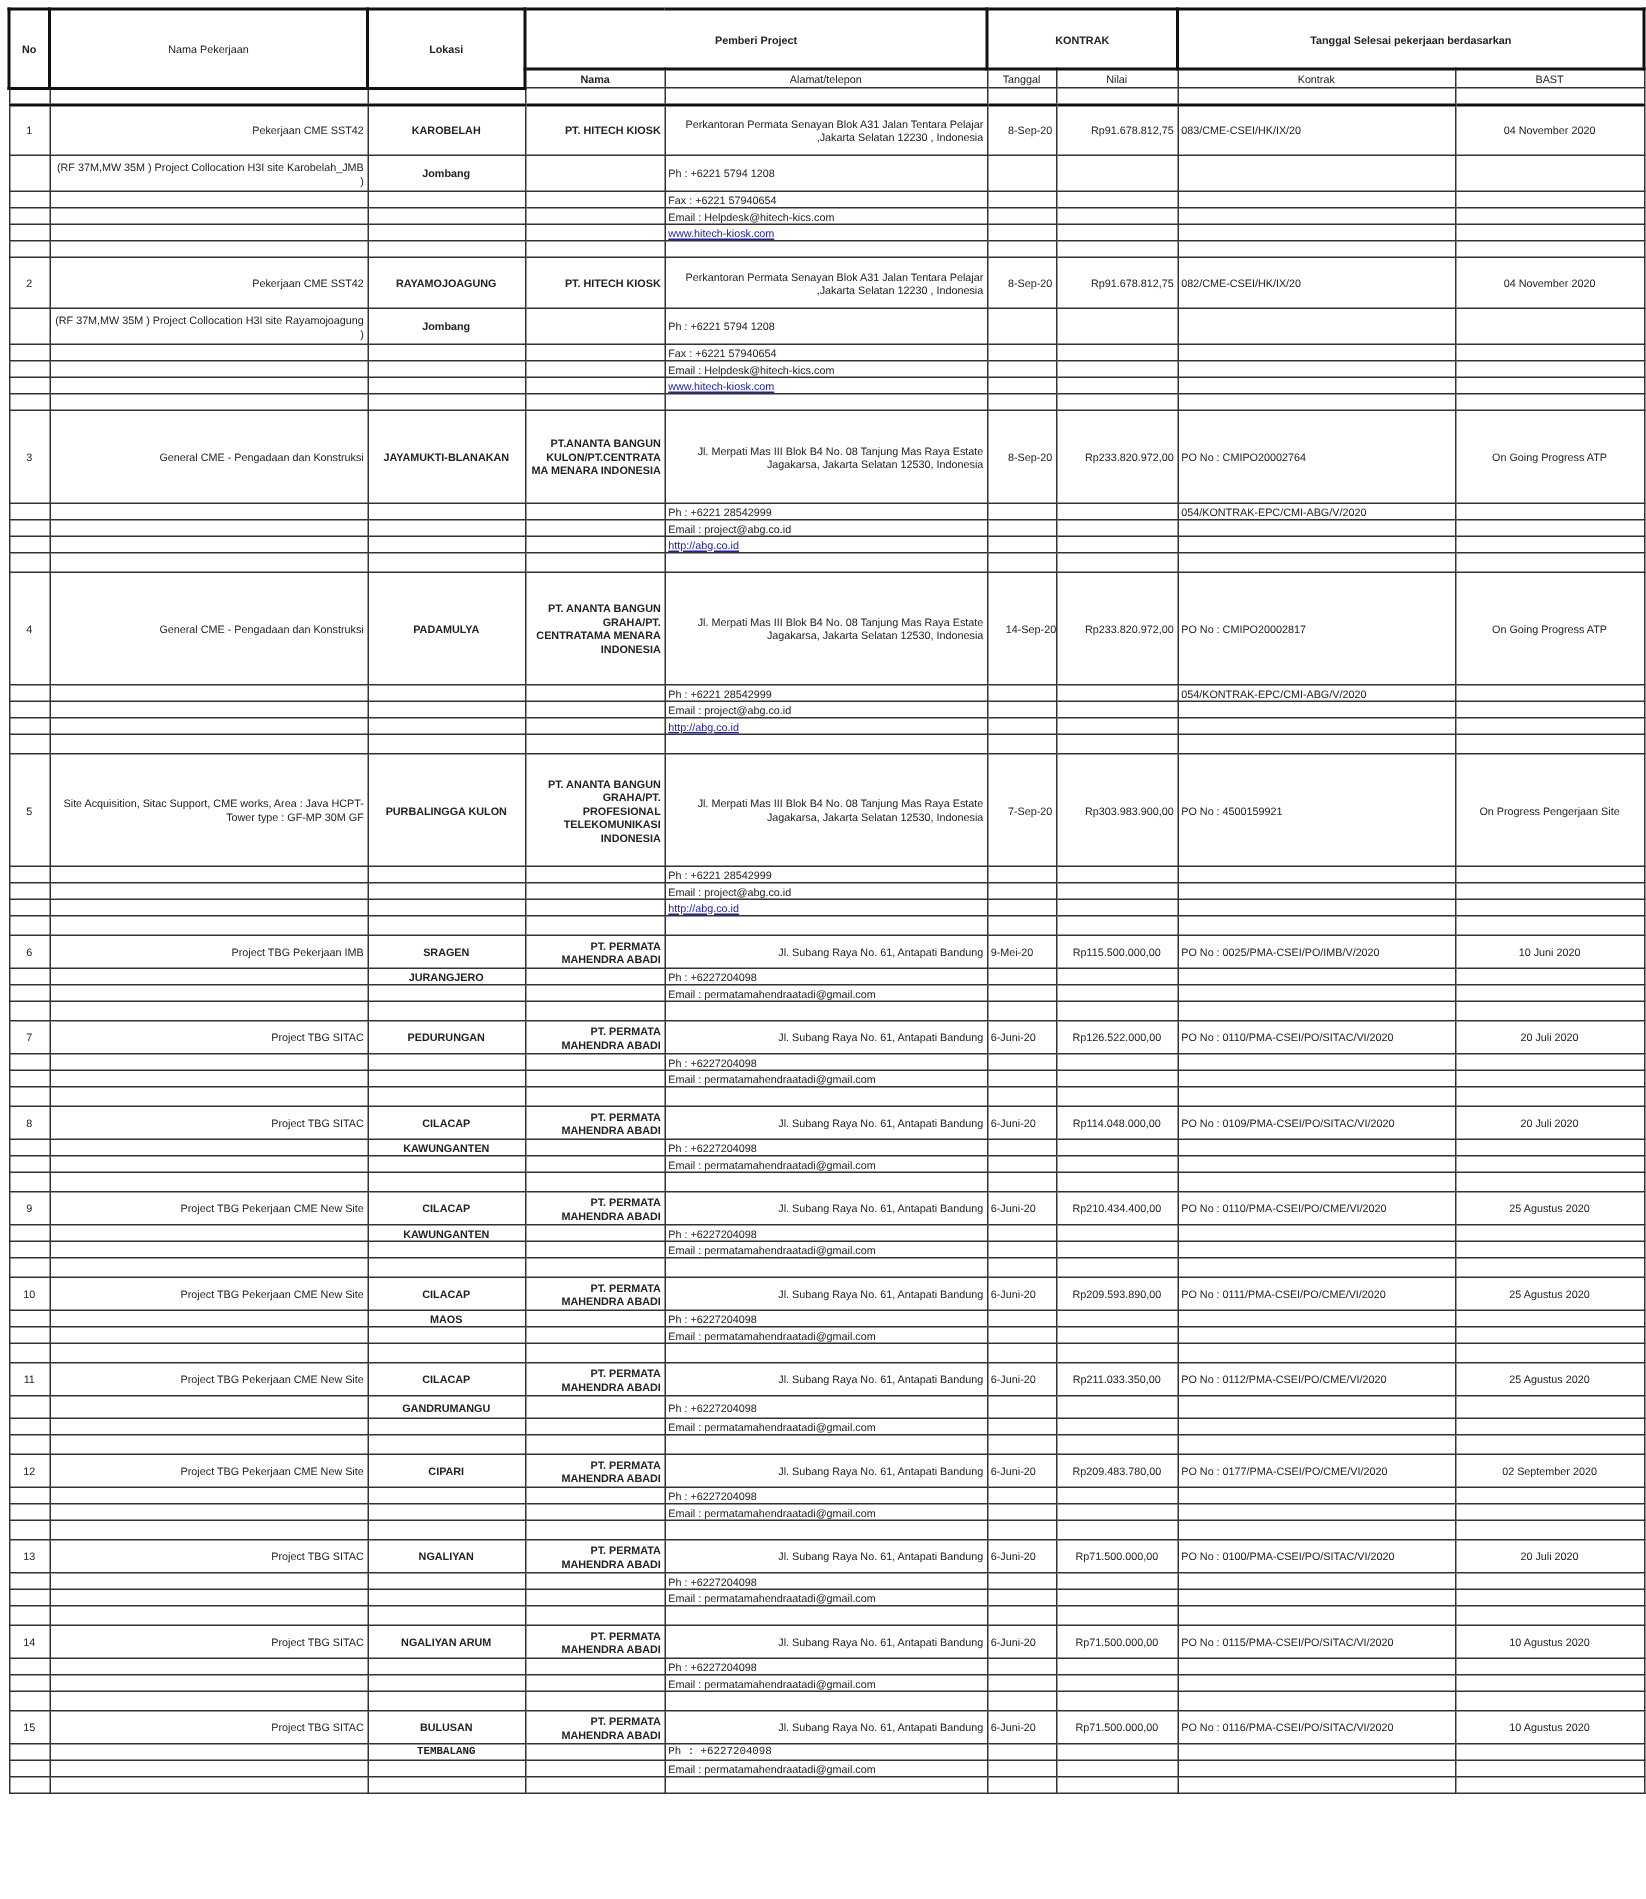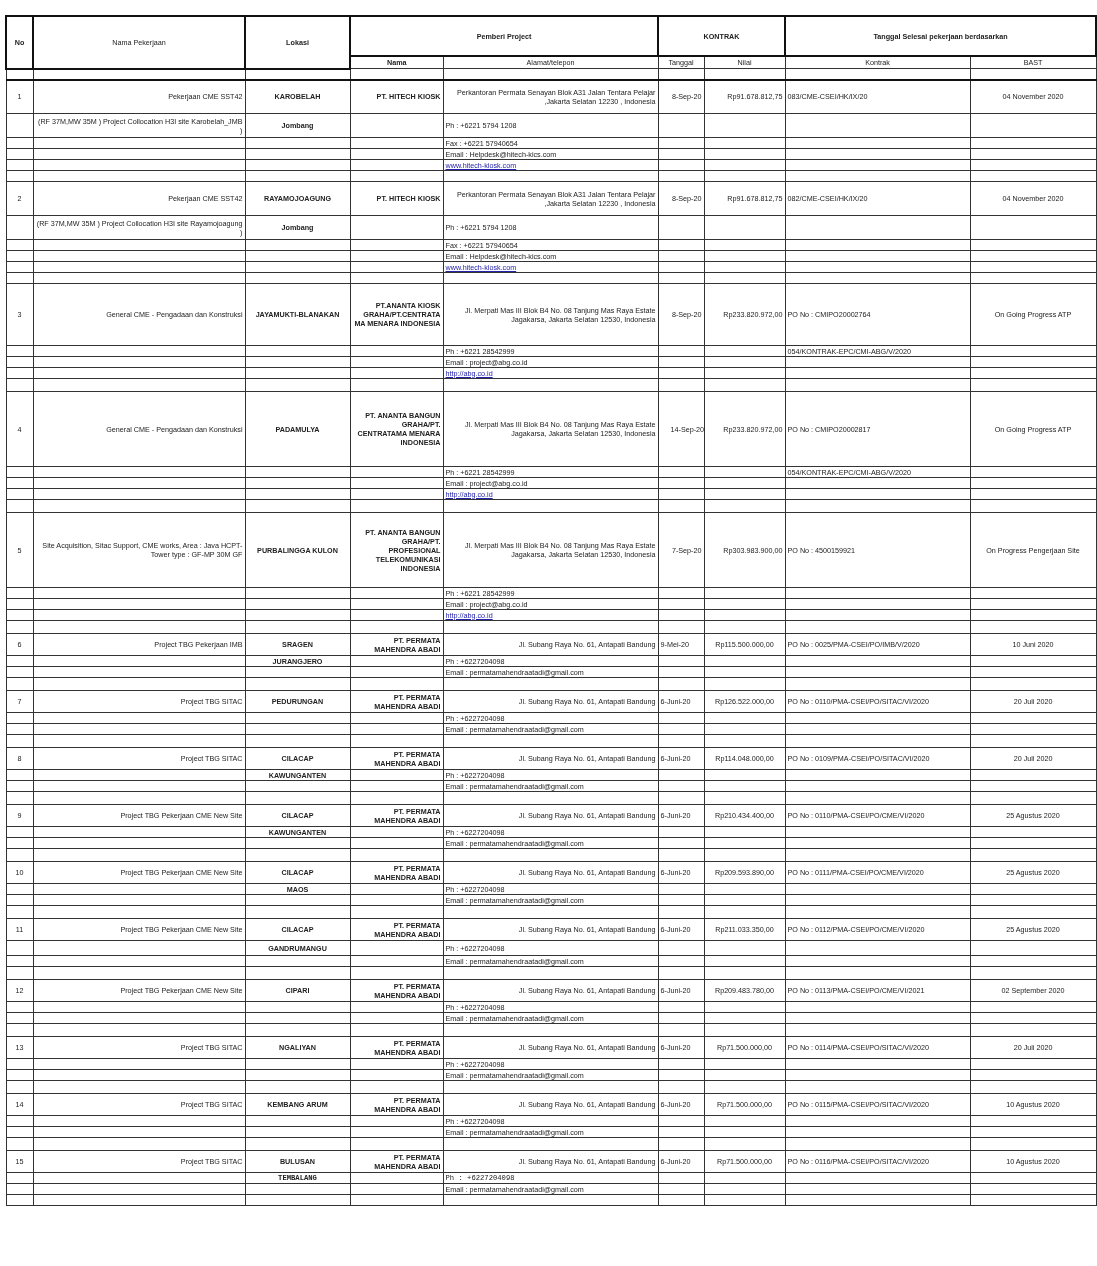--- a/index.html
+++ b/index.html
@@ -1,17 +1,17 @@
 <!DOCTYPE html>
 <html><head>
 <meta charset="utf-8">
 <style>
   html, body { margin:0; padding:0; background:#fff; }
   body { width:1097px; height:1266px; overflow:hidden; font-family:"Liberation Sans", sans-serif; color:#222; }
-  table { border-collapse:collapse; position:absolute; left:5px; top:15px; width:1090px; table-layout:fixed; }
+  table { border-collapse:collapse; position:absolute; left:5px; top:5px; width:1090px; table-layout:fixed; }
   td, th { border:1px solid #333; font-size:7.2px; padding:0 2px; line-height:1.25; overflow:hidden; white-space:nowrap; font-weight:normal; }
   th { font-weight:bold; text-align:center; }
   .hdr-top th { height:38px; border-width:2px; border-color:#111; }
   .hdr-sub th { height:11px; font-weight:normal;text-align:center; }
   .hdr-sub th.b { font-weight:bold; }
   .hdr-empty td { height:9px; border-bottom:2px solid #111; }
   .c { text-align:center; }
   .r { text-align:right;padding-left:12px; }
   .b { font-weight:bold; }
   .wrap { white-space:normal;text-align:right; }
@@ -200,21 +200,21 @@
         <td></td>
         <td></td>
         <td></td>
         <td></td>
         <td></td>
       </tr>
       <tr style="height: 62px;">
         <td class="c">3</td>
         <td class="wrap">General CME - Pengadaan dan Konstruksi</td>
         <td class="c b">JAYAMUKTI-BLANAKAN</td>
-        <td class="c b wrap">PT.ANANTA KIOSK GRAHA/PT.CENTRATA MA MENARA INDONESIA</td>
+        <td class="c b wrap">PT.ANANTA BANGUN KULON/PT.CENTRATA MA MENARA INDONESIA</td>
         <td class="wrap">Jl. Merpati Mas III Blok B4 No. 08 Tanjung Mas Raya Estate Jagakarsa, Jakarta Selatan 12530, Indonesia</td>
         <td class="r">8-Sep-20</td>
         <td class="r">Rp233.820.972,00</td>
         <td>PO No : CMIPO20002764</td>
         <td class="c">On Going Progress ATP</td>
       </tr>
       <tr style="height: 11px;">
         <td></td>
         <td></td>
         <td></td>
@@ -633,21 +633,21 @@
         <td></td>
       </tr>
       <tr style="height: 22px;">
         <td class="c">12</td>
         <td class="wrap">Project TBG Pekerjaan CME New Site</td>
         <td class="c b">CIPARI</td>
         <td class="c b wrap">PT. PERMATA MAHENDRA ABADI</td>
         <td class="wrap">Jl. Subang Raya No. 61, Antapati Bandung</td>
         <td>6-Juni-20</td>
         <td class="c">Rp209.483.780,00</td>
-        <td>PO No : 0113/PMA-CSEI/PO/CME/VI/2021</td>
+        <td>PO No : 0177/PMA-CSEI/PO/CME/VI/2020</td>
         <td class="c">02 September 2020</td>
       </tr>
       <tr style="height: 11px;">
         <td></td>
         <td></td>
         <td class="c b"></td>
         <td></td>
         <td>Ph : +6227204098</td>
         <td></td>
         <td></td>
@@ -677,21 +677,21 @@
         <td></td>
       </tr>
       <tr style="height: 22px;">
         <td class="c">13</td>
         <td class="wrap">Project TBG SITAC</td>
         <td class="c b">NGALIYAN</td>
         <td class="c b wrap">PT. PERMATA MAHENDRA ABADI</td>
         <td class="wrap">Jl. Subang Raya No. 61, Antapati Bandung</td>
         <td>6-Juni-20</td>
         <td class="c">Rp71.500.000,00</td>
-        <td>PO No : 0114/PMA-CSEI/PO/SITAC/VI/2020</td>
+        <td>PO No : 0100/PMA-CSEI/PO/SITAC/VI/2020</td>
         <td class="c">20 Juli 2020</td>
       </tr>
       <tr style="height: 11px;">
         <td></td>
         <td></td>
         <td class="c b"></td>
         <td></td>
         <td>Ph : +6227204098</td>
         <td></td>
         <td></td>
@@ -716,21 +716,21 @@
         <td></td>
         <td></td>
         <td></td>
         <td></td>
         <td></td>
         <td></td>
       </tr>
       <tr style="height: 22px;">
         <td class="c">14</td>
         <td class="wrap">Project TBG SITAC</td>
-        <td class="c b">KEMBANG ARUM</td>
+        <td class="c b">NGALIYAN ARUM</td>
         <td class="c b wrap">PT. PERMATA MAHENDRA ABADI</td>
         <td class="wrap">Jl. Subang Raya No. 61, Antapati Bandung</td>
         <td>6-Juni-20</td>
         <td class="c">Rp71.500.000,00</td>
         <td>PO No : 0115/PMA-CSEI/PO/SITAC/VI/2020</td>
         <td class="c">10 Agustus 2020</td>
       </tr>
       <tr style="height: 11px;">
         <td></td>
         <td></td>

